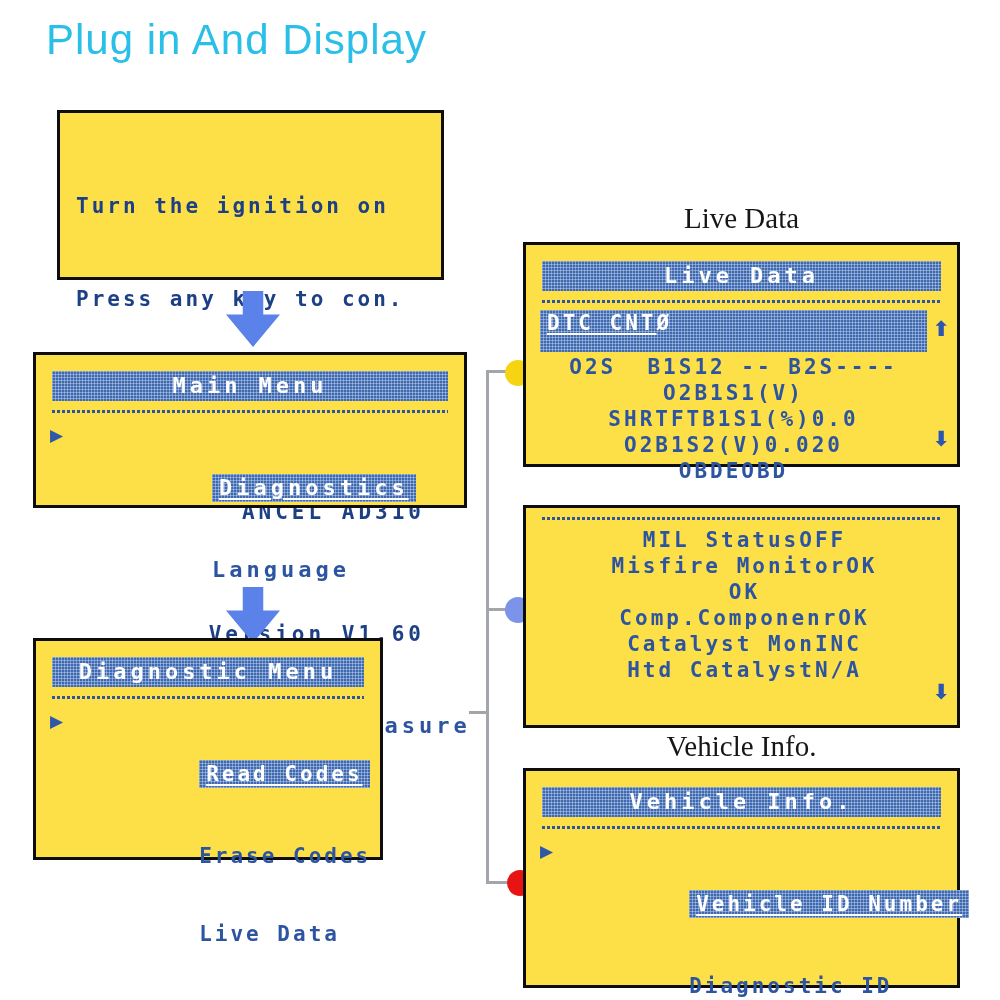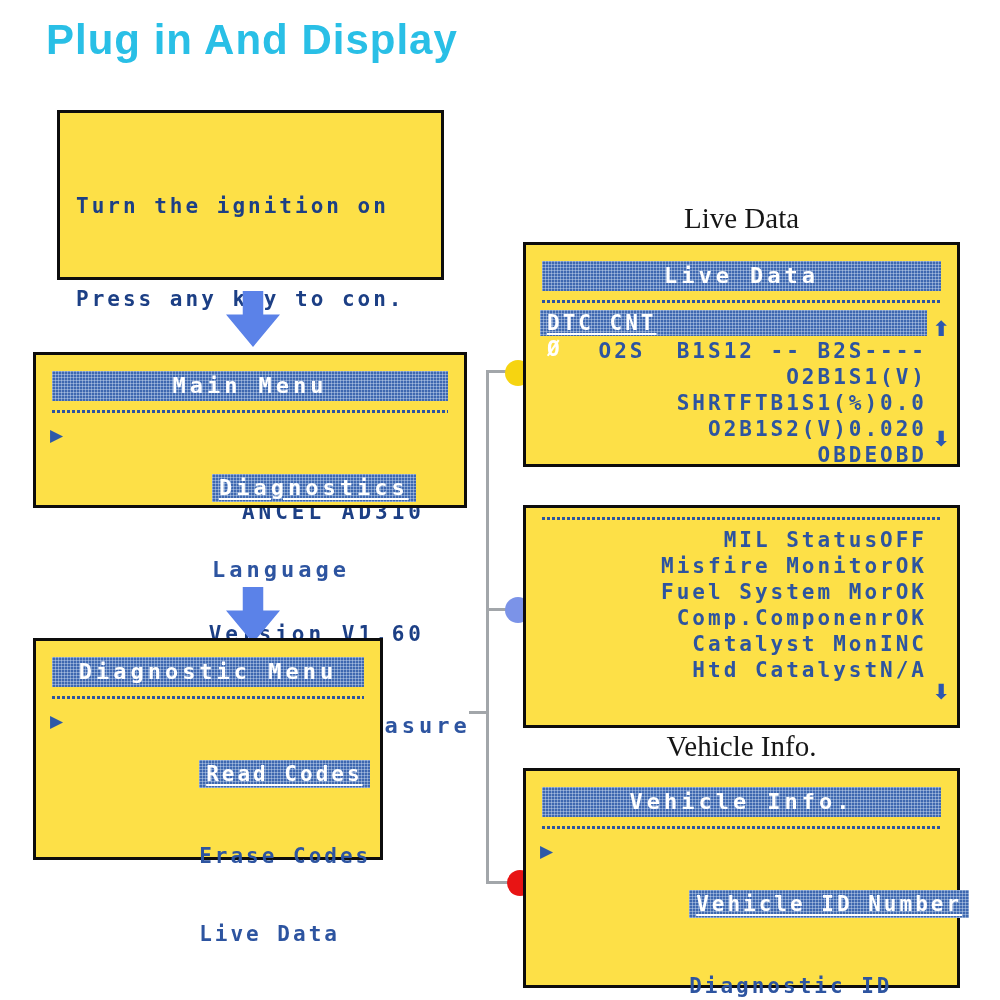--- a/index.html
+++ b/index.html
@@ -1,20 +1,20 @@
 <!DOCTYPE html>
 <html><head>
 <meta charset="utf-8">
 <style>
   html,body{margin:0;padding:0;background:#ffffff;}
   #stage{position:relative;width:1000px;height:1000px;background:#ffffff;overflow:hidden;
          font-family:"Liberation Sans",sans-serif;}
 
   
-  .headline{position:absolute;left:46px;top:16px;font-size:42px;font-weight:700;
+  .headline{position:absolute;left:46px;top:16px;font-size:42px;font-weight:400;
             letter-spacing:1px;color:#29bfe6;font-family:"Liberation Sans",sans-serif;}
 
   
   .lcd{position:absolute;background:#fde047;border:3px solid #0d0d0d;box-sizing:border-box;
        font-family:"DejaVu Sans Mono",monospace;font-weight:bold;color:#24488e;}
 
   .dz{background-color:#3e68b0;
       background-image:linear-gradient(rgba(230,240,252,0.38) 1px, rgba(0,0,0,0) 1px),
                        linear-gradient(90deg, rgba(230,240,252,0.38) 1px, rgba(0,0,0,0) 1px);
       background-size:3px 3px;}
@@ -34,24 +34,24 @@
   .menu-list{padding:2px 12px 0 12px;font-size:22px;letter-spacing:4px;color:#2d54a0;}
   .menu-row{position:relative;min-height:26px;line-height:26px;padding-left:26px;white-space:pre;}
   .menu-row.sel{margin-bottom:3px;}
   .cur{position:absolute;left:2px;top:0;color:#2e59a8;font-size:17px;
        font-family:"DejaVu Sans",sans-serif;}
   .hl{display:inline-block;color:#ffffff;padding:1px 7px;
       text-decoration:underline;text-decoration-thickness:2px;text-underline-offset:3px;}
 
   
   .data-list{padding:0 30px 0 14px;font-size:21px;letter-spacing:3px;color:#2d54a0;}
-  .d-row{display:flex;justify-content:flex-end;height:26px;line-height:26px;white-space:pre;}
+  .d-row{display:flex;justify-content:center;height:26px;line-height:26px;white-space:pre;}
   .dtc-wrap{margin:2px 0 2px 0;}
-  .dtc-bar{display:flex;justify-content:space-between;color:#ffffff;height:26px;
-           line-height:26px;padding:0 7px;white-space:pre;flex-direction:column;}
+  .dtc-bar{display:flex;justify-content:flex-start;color:#ffffff;height:42px;
+           line-height:26px;padding:0 7px;white-space:pre;}
   .dtc-bar .u{text-decoration:underline;text-decoration-thickness:2px;text-underline-offset:3px;}
   .scr{position:absolute;color:#2b57b0;font-size:21px;font-family:"DejaVu Sans",sans-serif;
        line-height:21px;}
 
   
   .cap{position:absolute;left:523px;width:437px;text-align:center;font-size:29px;color:#161616;
        font-family:"Liberation Serif","DejaVu Serif",serif;}
 
   
   .flow-arrow{position:absolute;width:54px;height:56px;background:#5b82e8;
@@ -173,21 +173,20 @@
     <div class="data-list" style="padding-left:36px;">
       <div class="d-row">
         <span>MIL Status</span>
         <span>OFF</span>
       </div>
       <div class="d-row">
         <span>Misfire Monitor</span>
         <span>OK</span>
       </div>
       <div class="d-row">
-        <span>Fuel System Mor</span>
         <span>OK</span>
       </div>
       <div class="d-row">
         <span>Comp.Componenr</span>
         <span>OK</span>
       </div>
       <div class="d-row">
         <span>Catalyst Mon</span>
         <span>INC</span>
       </div>

